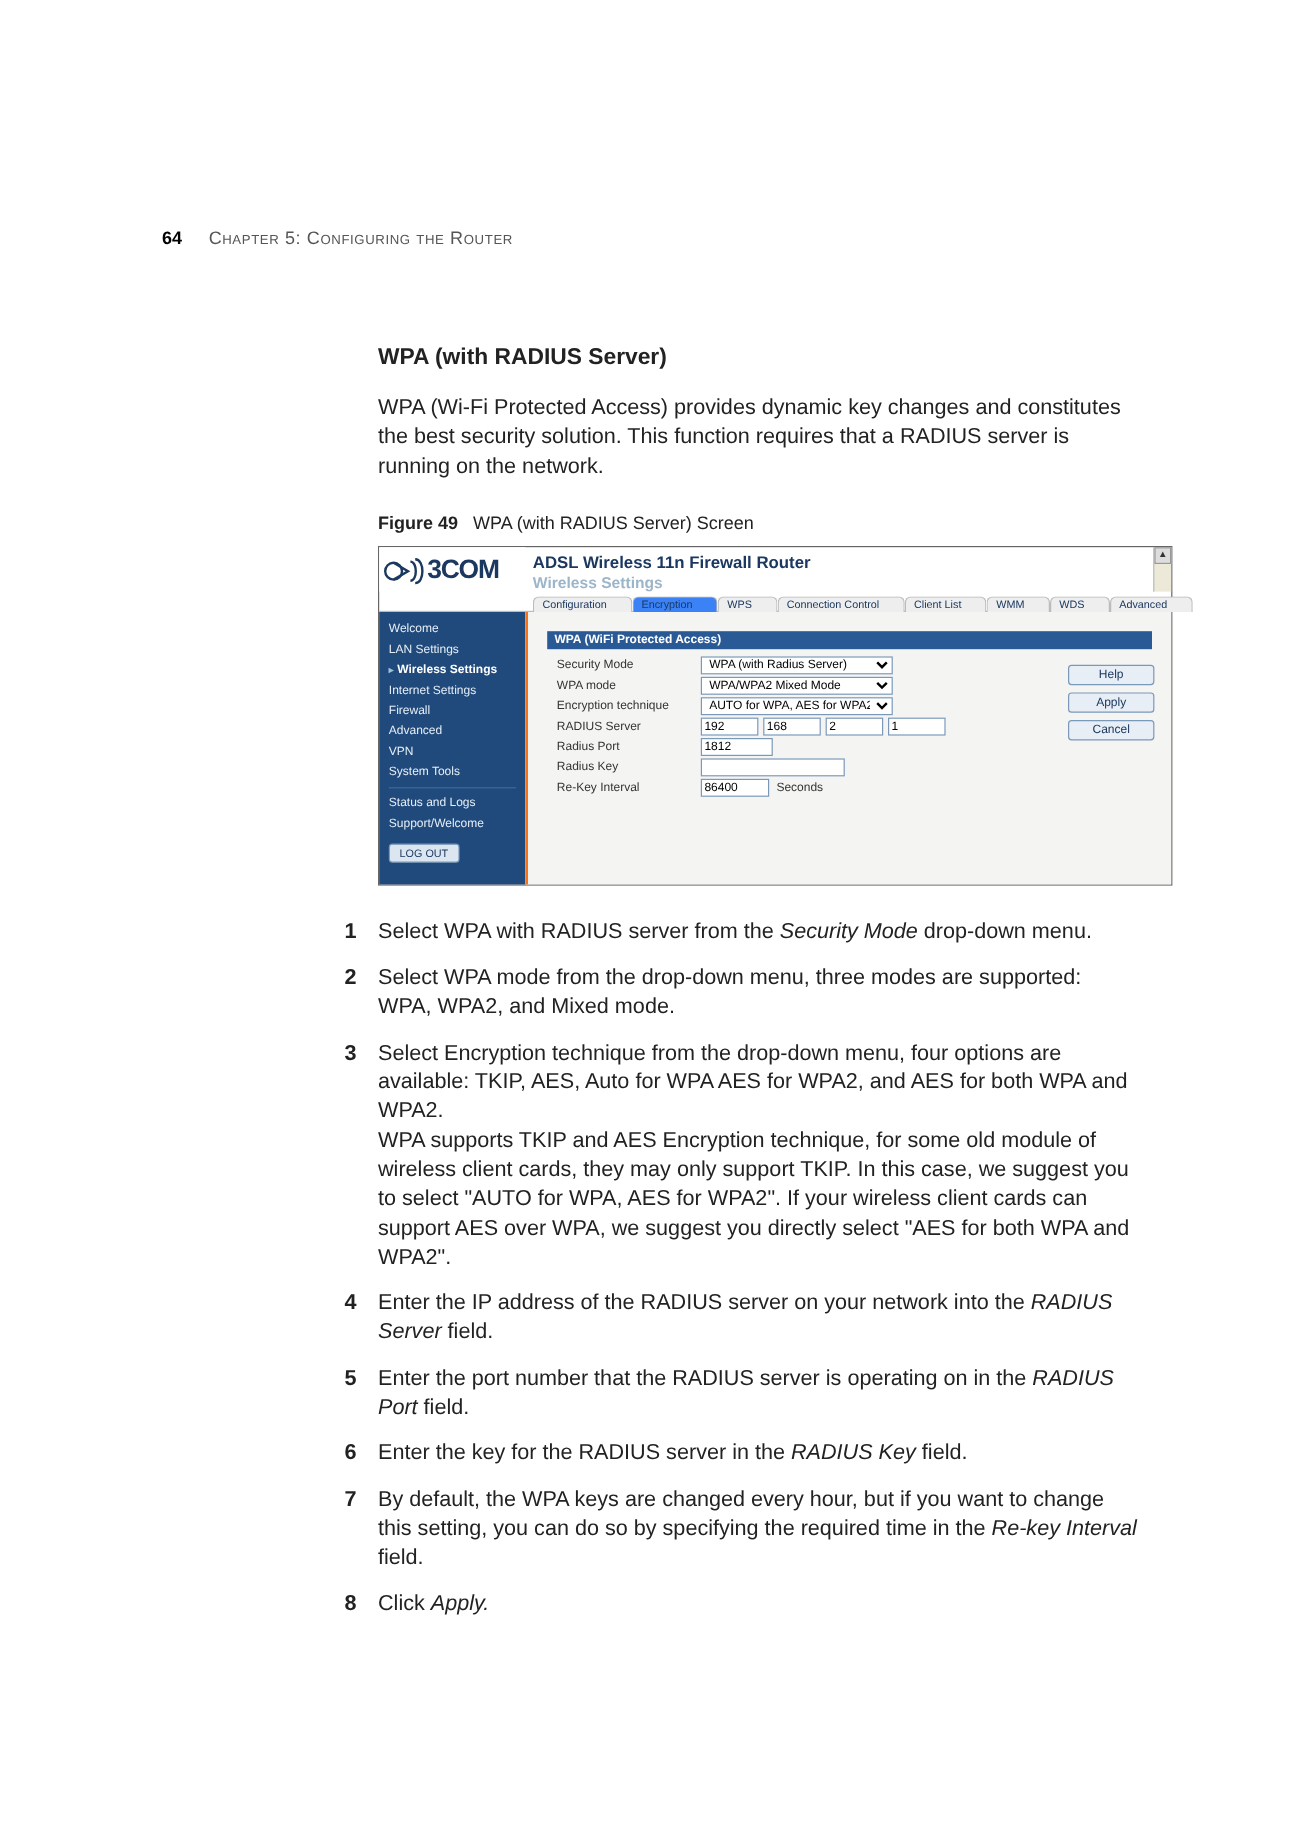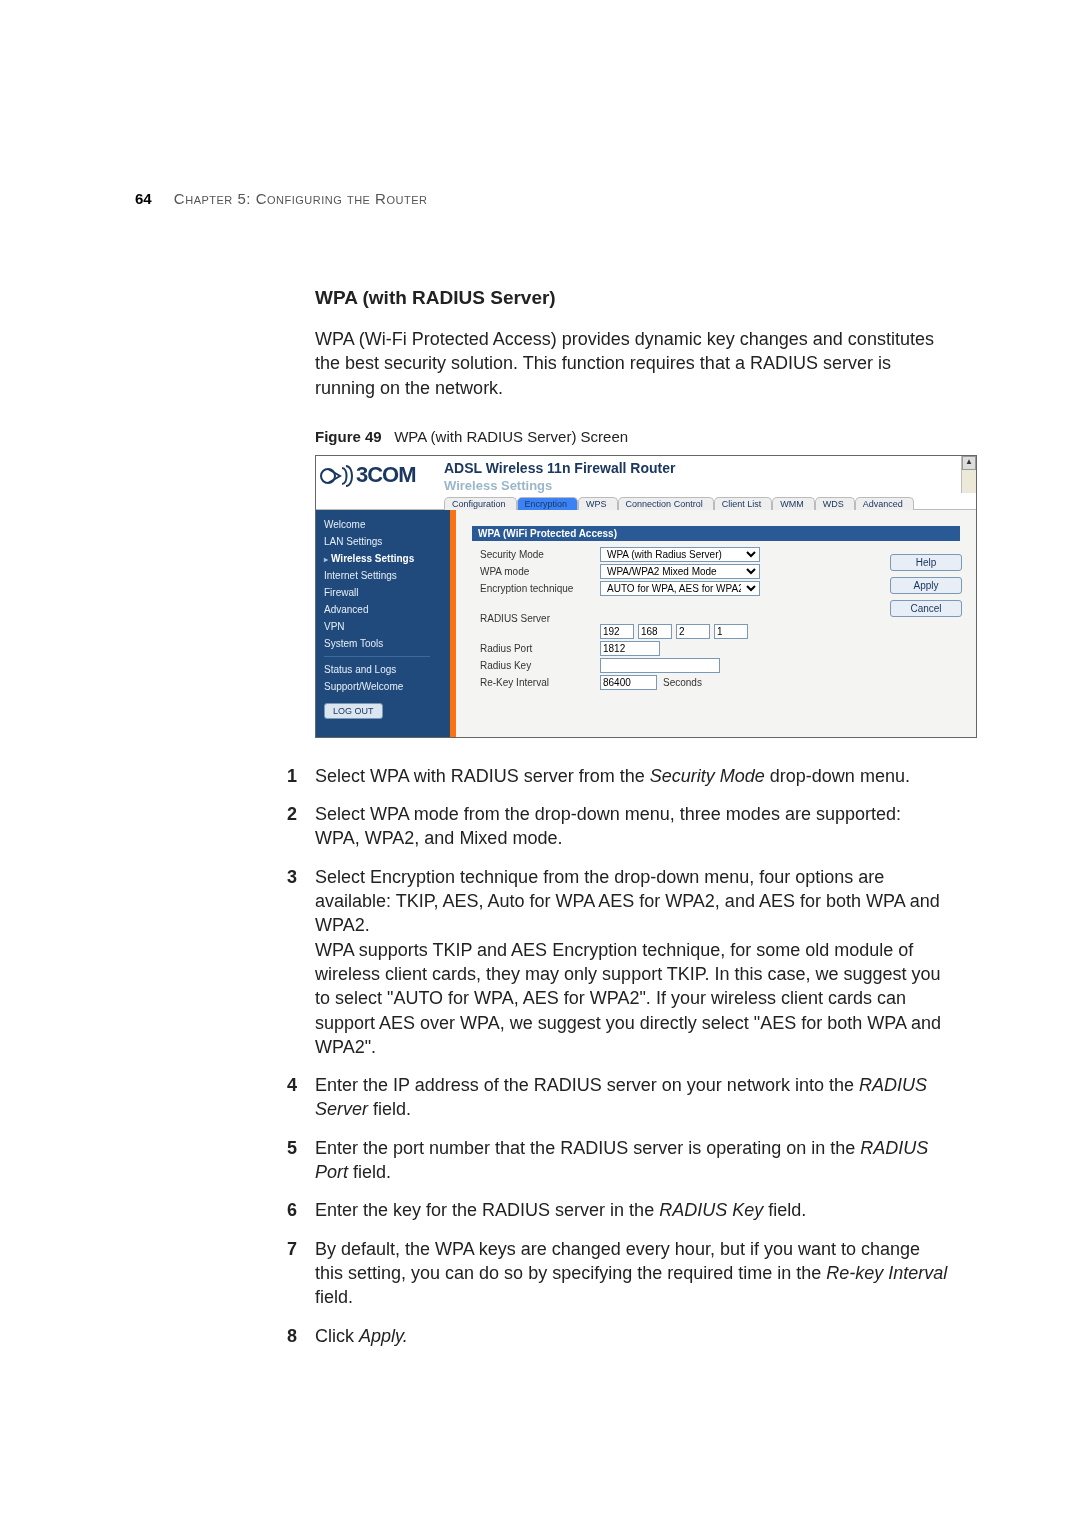--- a/index.html
+++ b/index.html
@@ -115,21 +115,21 @@
     margin-left: 128px;
     display: flex;
     gap: 0;
     font-size: 9px;
     height: 16px;
     align-items: flex-end;
   }
   .ss-tab {
     background: #eee;
     color: #1b3860;
-    padding: 1px 10px 1px 7px;
+    padding: 1px 20px 1px 7px;
     border-top-left-radius: 5px;
     border-top-right-radius: 5px;
     margin-right: 0;
     border: 1px solid #bbb;
     border-bottom: none;
     position: relative;
     top: 1px;
     white-space: nowrap;
   }
   .ss-tab.active {
@@ -138,21 +138,21 @@
   }
   .ss-body {
     display: flex;
     border-top: 1px solid #bbb;
   }
   .ss-sidebar {
     width: 122px;
     background: #204a7b;
     color: #fff;
     font-size: 10px;
-    padding: 6px 12px 10px 0;
+    padding: 6px 0 10px 0;
   }
   .ss-side-item {
     padding: 3px 8px;
     color: #e6eef7;
     white-space: nowrap;
   }
   .ss-side-item.active { color: #fff; font-weight: bold; }
   .ss-side-item.marker::before {
     content: "▸";
     font-size: 8px;
@@ -169,21 +169,21 @@
     background: #dce6f0;
     color: #1b3860;
     border: 1px solid #7a98b8;
     border-radius: 3px;
     padding: 2px 8px;
     font-size: 9px;
   }
   .ss-main {
     flex: 1;
     background: #f4f4f2;
-    border-left: 6px solid #f97316;
+    border-left: 2px solid #f97316;
     padding: 16px;
     position: relative;
   }
   .ss-panel-title {
     background: #2a5a95;
     color: #fff;
     font-weight: bold;
     font-size: 10px;
     padding: 2px 6px;
   }
@@ -200,21 +200,21 @@
   .ss-row .lbl { width: 120px; }
   .ss-row select, .ss-row input[type=text] {
     font-size: 10px;
     padding: 0 2px;
     height: 15px;
     box-sizing: border-box;
     border: 1px solid #7a98b8;
     background: #fff;
   }
   .ss-row select { width: 160px; }
-  .ss-ip input { width: 34px; margin-right: 4px; margin-top: 26px; }
+  .ss-ip input { width: 48px; margin-right: 4px; }
   .ss-row .unit { margin-left: 6px; }
   .ss-btn-col {
     position: absolute;
     right: 14px;
     top: 44px;
     display: flex;
     flex-direction: column;
     gap: 6px;
   }
   .ss-btn {

